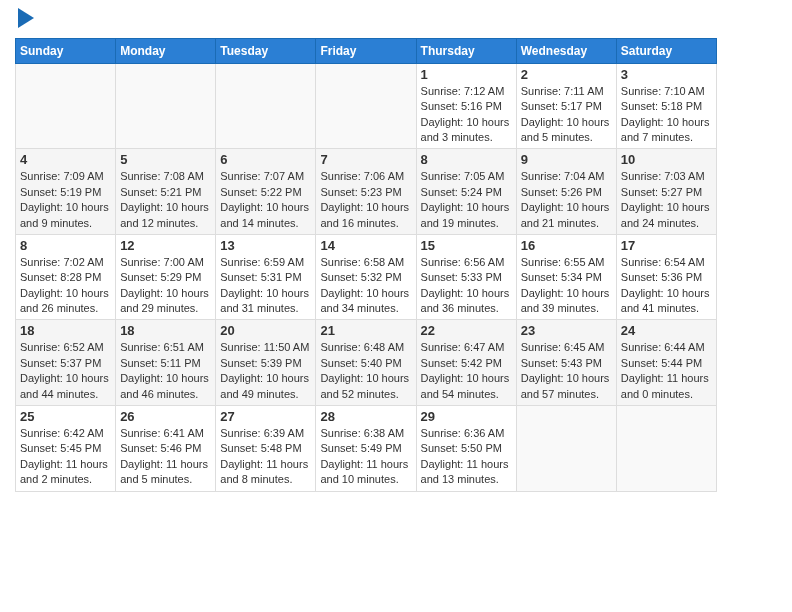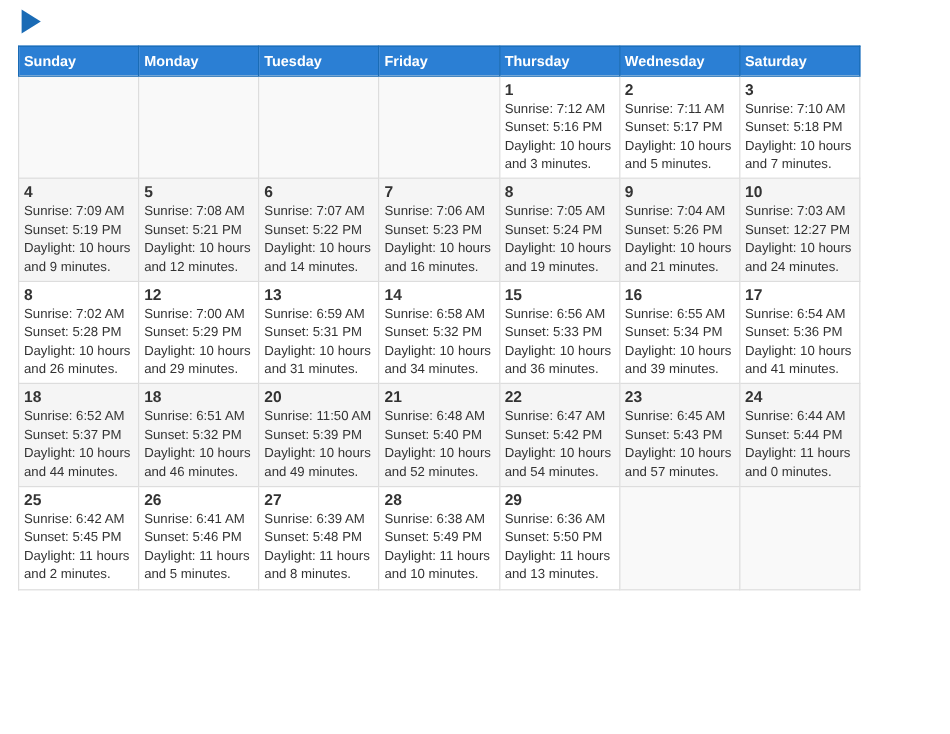--- a/index.html
+++ b/index.html
@@ -193,30 +193,30 @@
           <td>
             <div class="day-number">9</div>
             <div class="day-info">Sunrise: 7:04 AM
 Sunset: 5:26 PM
 Daylight: 10 hours
 and 21 minutes.</div>
           </td>
           <td>
             <div class="day-number">10</div>
             <div class="day-info">Sunrise: 7:03 AM
-Sunset: 12:27 PM
+Sunset: 5:27 PM
 Daylight: 10 hours
 and 24 minutes.</div>
           </td>
         </tr>
         <tr>
           <td>
             <div class="day-number">8</div>
             <div class="day-info">Sunrise: 7:02 AM
-Sunset: 5:28 PM
+Sunset: 8:28 PM
 Daylight: 10 hours
 and 26 minutes.</div>
           </td>
           <td>
             <div class="day-number">12</div>
             <div class="day-info">Sunrise: 7:00 AM
 Sunset: 5:29 PM
 Daylight: 10 hours
 and 29 minutes.</div>
           </td>
@@ -260,21 +260,21 @@
           <td>
             <div class="day-number">18</div>
             <div class="day-info">Sunrise: 6:52 AM
 Sunset: 5:37 PM
 Daylight: 10 hours
 and 44 minutes.</div>
           </td>
           <td>
             <div class="day-number">18</div>
             <div class="day-info">Sunrise: 6:51 AM
-Sunset: 5:32 PM
+Sunset: 5:11 PM
 Daylight: 10 hours
 and 46 minutes.</div>
           </td>
           <td>
             <div class="day-number">20</div>
             <div class="day-info">Sunrise: 11:50 AM
 Sunset: 5:39 PM
 Daylight: 10 hours
 and 49 minutes.</div>
           </td>

